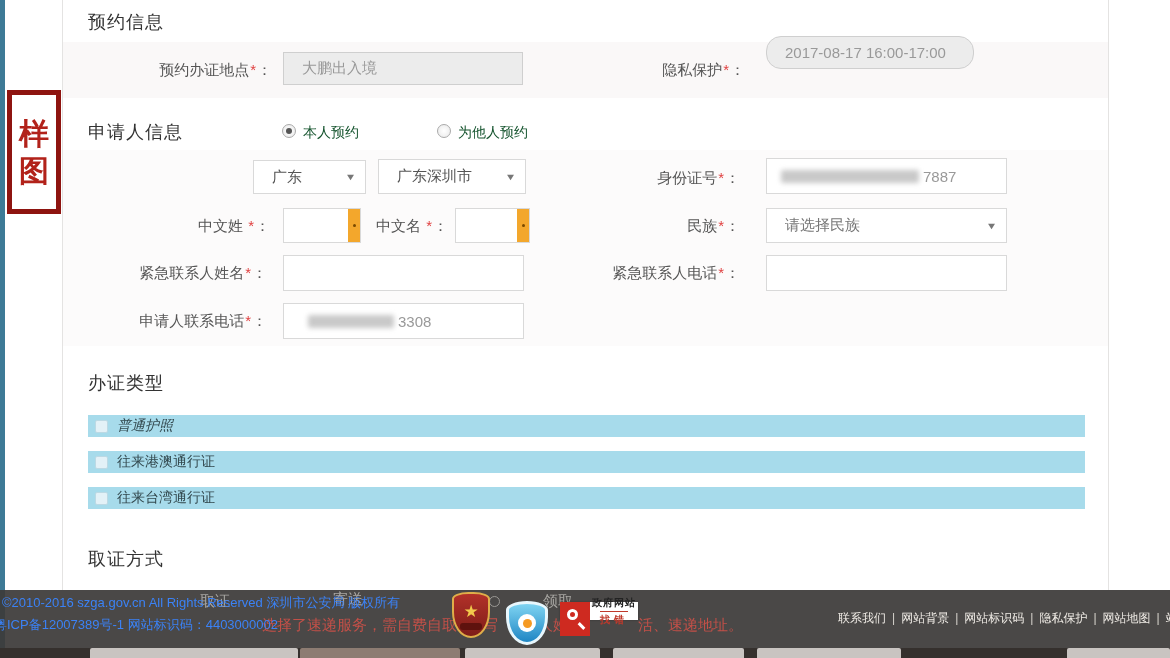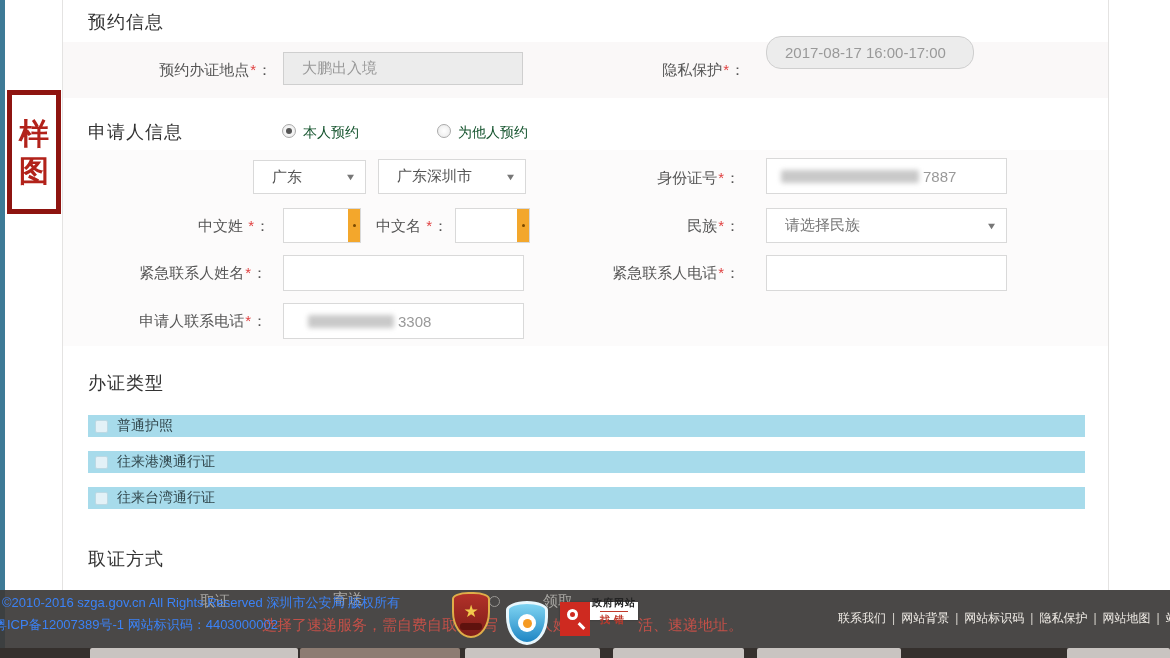--- a/index.html
+++ b/index.html
@@ -196,21 +196,21 @@
   <div class="lbl" style="right:903px; top:303px;">
     <span>申请人联系电话</span><span class="req">*</span><span>：</span>
   </div>
   <div class="inp" style="left:283px; top:303px; width:241px; height:36px;padding-left:24px;">
     <span class="blur-chip" style="width:86px;"></span>
     <span class="masked-suffix">3308</span>
   </div>
 
   <div class="sec-title" style="left:88px; top:371px;">办证类型</div>
 
-  <div class="type-bar" style="top:415px;">
+  <div class="type-bar" style="top:415px;font-style:italic;">
     <span class="cb"></span>
     <span class="type-label">普通护照</span>
   </div>
   <div class="type-bar" style="top:487px;">
     <span class="cb"></span>
     <span class="type-label">往来台湾通行证</span>
   </div>
   <div class="type-bar" style="top:451px;">
     <span class="cb"></span>
     <span class="type-label">往来港澳通行证</span>

